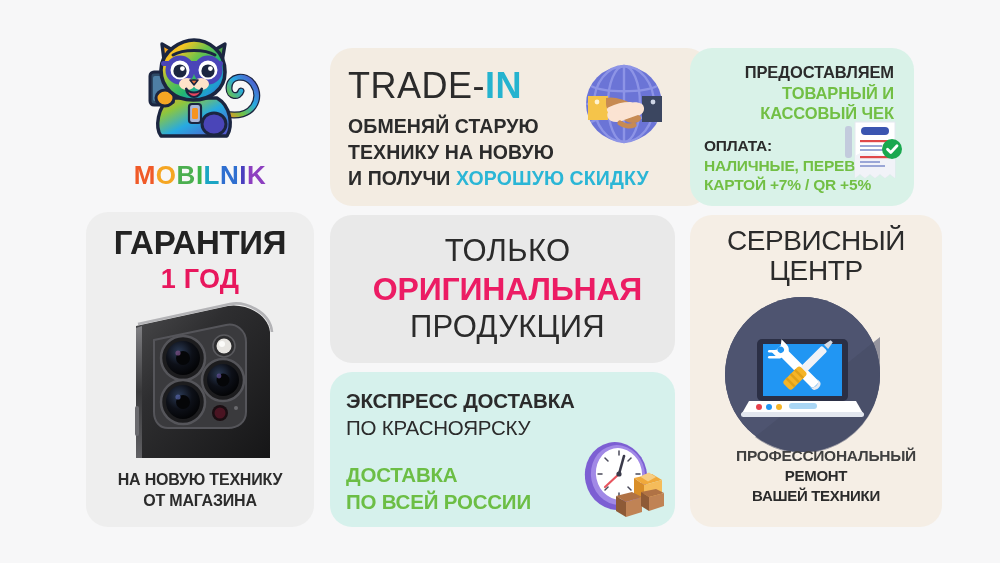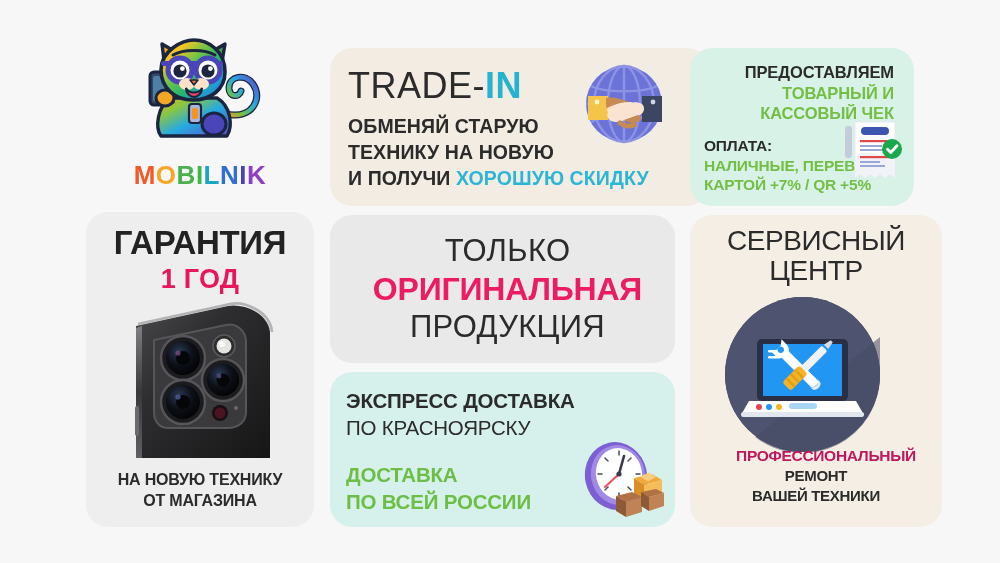--- a/index.html
+++ b/index.html
@@ -128,21 +128,21 @@
     position: absolute; left: 0; right: 0; top: 11px; text-align: center;
     font-size: 28px; line-height: 1.08; color: #2b2b2b; font-weight: 400;
     letter-spacing: -.4px;
   }
   #laptop-circle { position: absolute; left: 35px; top: 82px; width: 155px; height: 155px; }
   #service-foot {
     position: absolute; left: 0; right: 0; bottom: 22px; text-align: center;
     font-size: 15px; line-height: 1.3; color: #2b2b2b; font-weight: bold;
     letter-spacing: -.3px;
   }
-  #service-foot .cyan { color: #be185d; font-size: 15.5px; padding-left: 20px; }
+  #service-foot .cyan { color: #404040; font-size: 15.5px; padding-left: 20px; }
   #service-foot .reg { font-weight: bold; }
 </style>
 </head>
 <body>
 
 <div class="stage">
 
   <div class="card" id="logo-block">
     <div class="cat-wrap">
       <svg viewBox="0 0 150 132" width="150" height="132">

